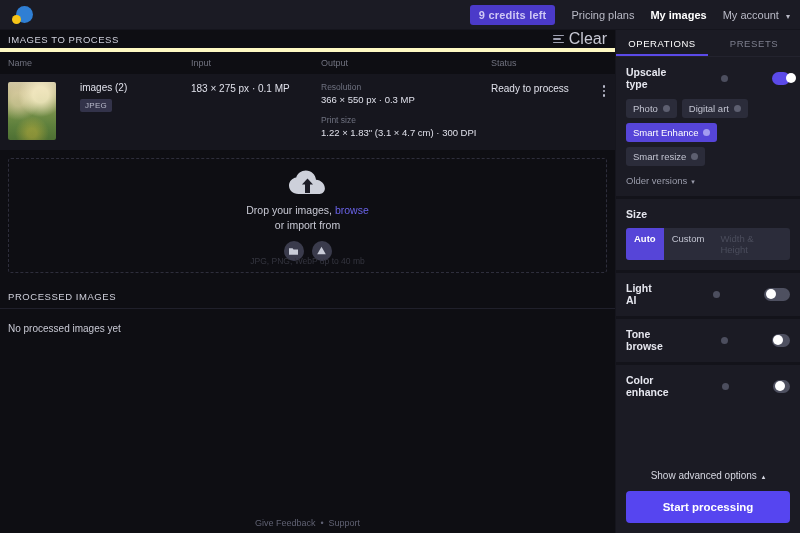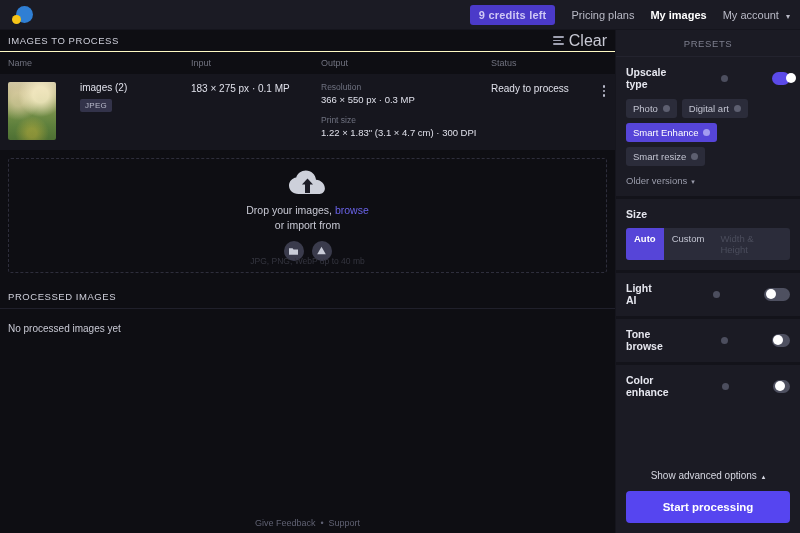--- a/index.html
+++ b/index.html
@@ -37,21 +37,21 @@
 
   
   .body { flex:1; display:flex; min-height:0; }
   .left { width:615px; background:#0e0e13; position:relative; display:flex; flex-direction:column; }
   .right { width:185px; background:#1b1b24; position:relative; display:flex; flex-direction:column;
            border-left:1px solid #15151d; }
 
   
   .sec-head {
     height:22px; display:flex; align-items:center; padding:0 8px;
-    border-bottom:1px solid #fef9c3;
+    border-bottom:4px solid #fef9c3;
   }
   .sec-title { font-size:9.5px; color:#cfd0db; letter-spacing:.55px; }
   .clear-wrap { margin-left:auto; display:flex; align-items:center; gap:5px; }
   .clear-icon { display:flex; flex-direction:column; gap:2px; width:11px; }
   .clear-icon i { display:block; height:1.4px; background:#9ea0b0; border-radius:1px; }
   .clear-icon i:nth-child(1){ width:11px; }
   .clear-icon i:nth-child(2){ width:8px; }
   .clear-icon i:nth-child(3){ width:11px; }
   .clear-lbl { font-size:16px; color:#c8c9d4; }
 
@@ -284,20 +284,21 @@
       </div>
       <div class="proc-empty">No processed images yet</div>
 
       <div class="footer">
         <span>Give Feedback</span><span class="dot-sep">•</span><span>Support</span>
       </div>
     </div>
 
     <div class="right">
       <div class="tabs">
+        <div class="tab active">OPERATIONS</div>
         <div class="tab">PRESETS</div>
       </div>
       <div class="tab-div"></div>
 
       <div class="grp">
         <div class="grp-row">
           <div class="grp-title">Upscale type</div>
           <span class="info"></span>
           <div class="toggle on">
               <span class="knob"></span>

